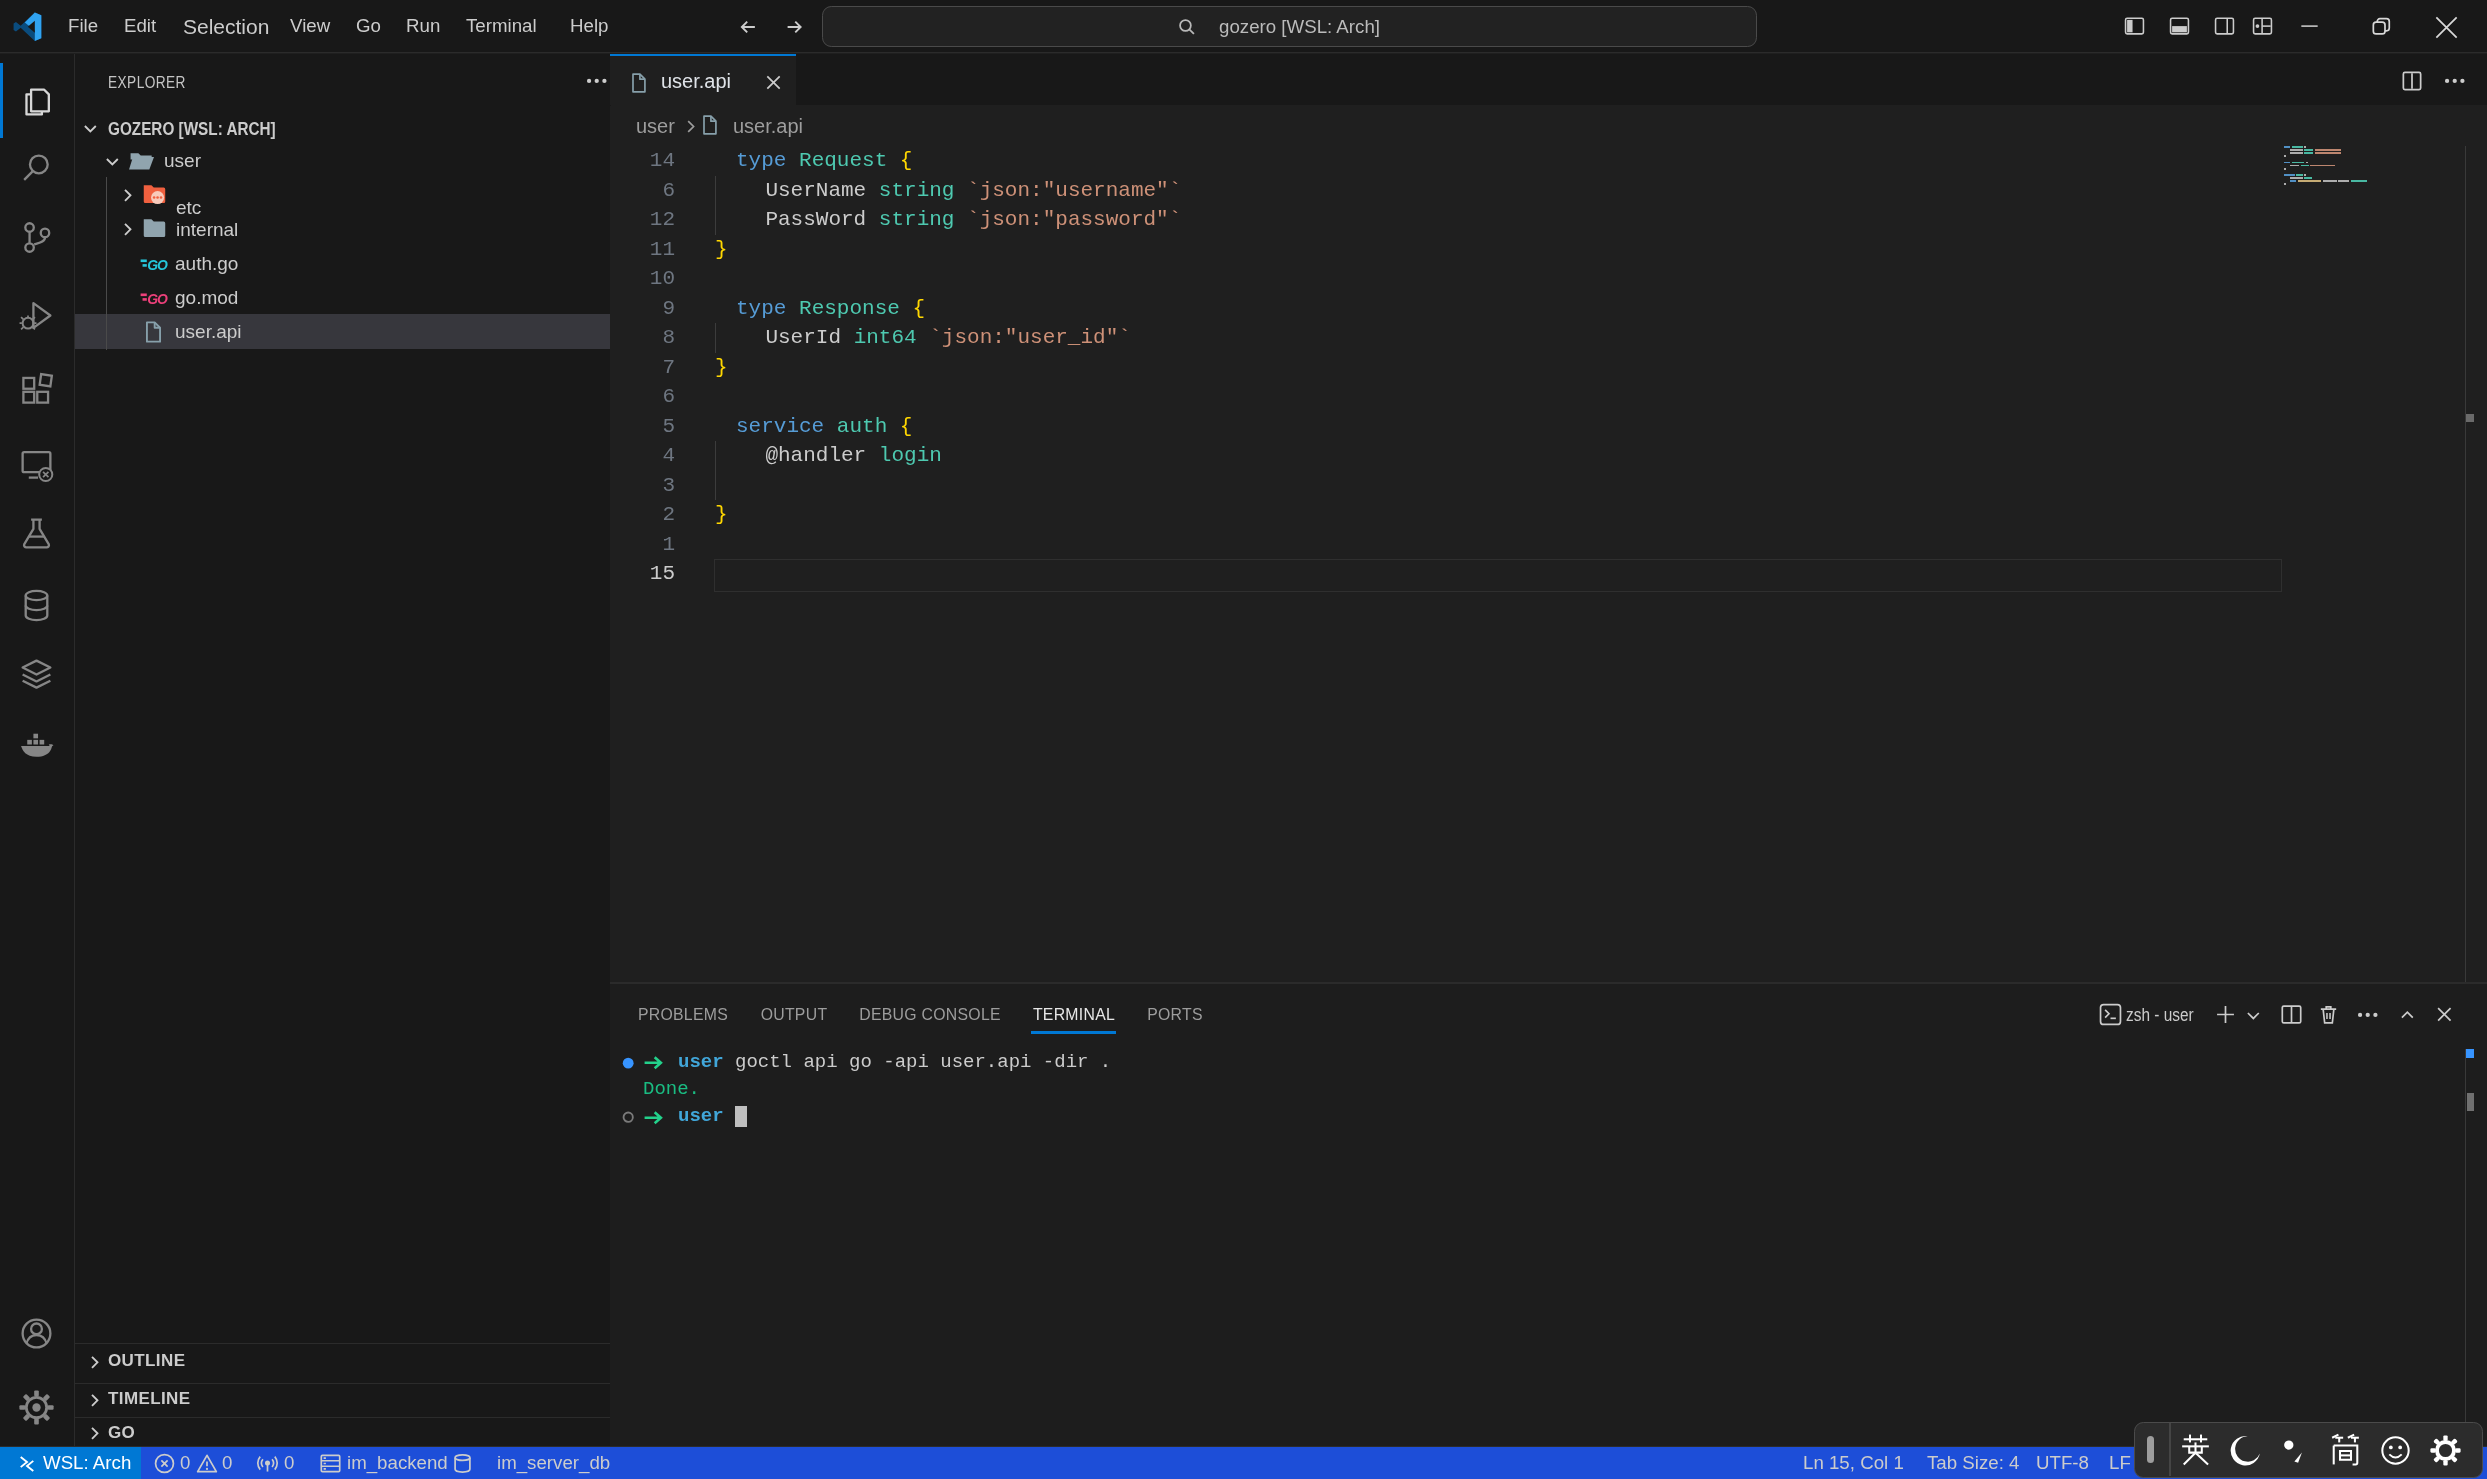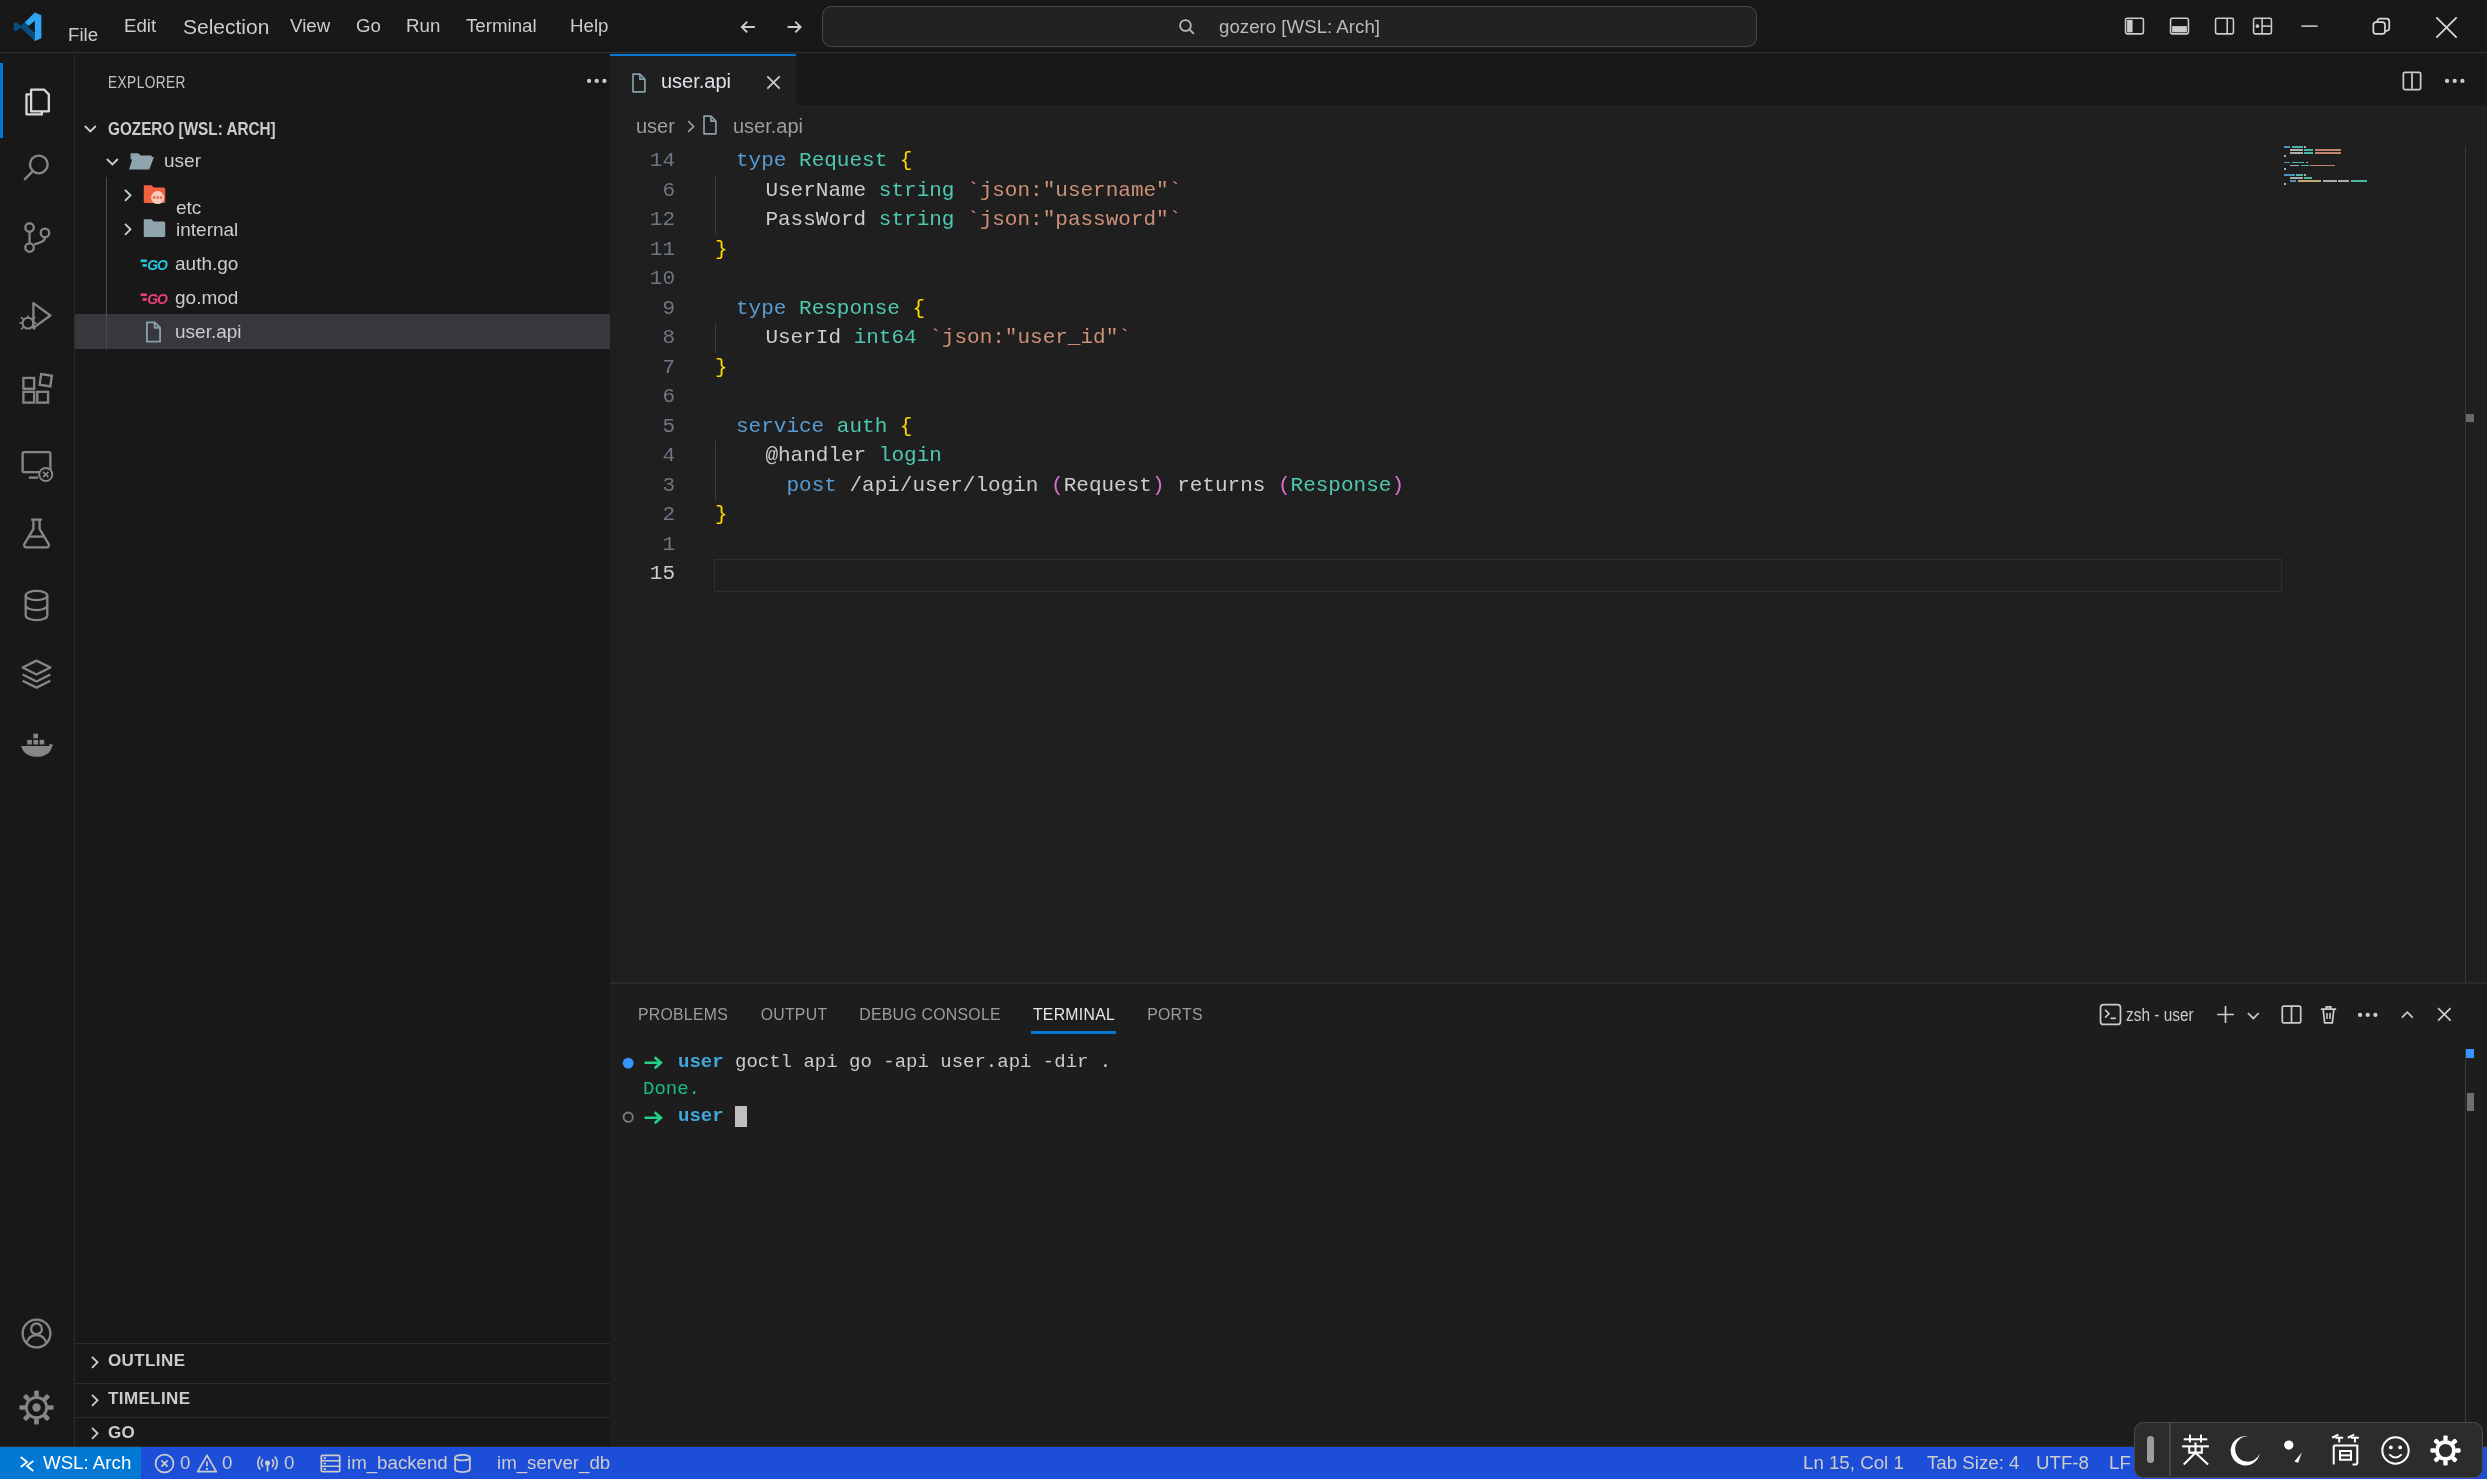--- a/index.html
+++ b/index.html
@@ -11,21 +11,21 @@
 </head>
 <body>
 
 <div class="abs" id="titlebar" style="left:0;top:0;width:2487px;height:53px;background:#181818;border-bottom:1.6px solid #2b2b2b;">
 
   <svg class="abs" style="left:13.2px;top:12.4px" width="29.5" height="29.5" viewBox="0 0 100 100">
     <path fill="#0078d4" d="M74 2 L96 11 V89 L74 98 L26 53 L10 66 L2 61 V39 L10 34 L26 47 Z" opacity="0.55"></path>
     <path fill="#30a3f1" d="M74 2 L96 11 V89 L74 98 L74 63 40 36 74 2 Z"></path>
     <path fill="#181818" d="M74 30 L50 50 L74 70 Z"></path>
   </svg>
-  <div class="abs" style="left:68px;top:14.8px;font-size:18.7px;color:#cccccc;margin-top:9px;">File</div>
+  <div class="abs" style="left:68px;top:14.8px;font-size:18.7px;color:#cccccc;">File</div>
   <div class="abs" style="left:124px;top:14.8px;font-size:18.7px;color:#cccccc;">Edit</div>
   <div class="abs" style="left:183px;top:14.8px;font-size:21px;color:#cccccc;">Selection</div>
   <div class="abs" style="left:290px;top:14.8px;font-size:18.7px;color:#cccccc;">View</div>
   <div class="abs" style="left:356px;top:14.8px;font-size:18.7px;color:#cccccc;">Go</div>
   <div class="abs" style="left:406px;top:14.8px;font-size:18.7px;color:#cccccc;">Run</div>
   <div class="abs" style="left:466px;top:14.8px;font-size:18.7px;color:#cccccc;">Terminal</div>
   <div class="abs" style="left:570px;top:14.8px;font-size:18.7px;color:#cccccc;">Help</div>
 
   <svg class="abs" style="left:738px;top:15.5px" width="23" height="22" viewBox="0 0 30 28">
     <path d="M22 14 H6 M12 7 L5 14 L12 21" stroke="#cccccc" stroke-width="2.5" fill="none"></path>
@@ -320,21 +320,20 @@
 
   <div class="code" style="top:0"><span class="kw">type</span> <span class="ty">Request</span> <span class="br">{</span></div>
   <div class="code" style="top:29.5px">    UserName <span class="ty">string</span> <span class="st">`json:"username"`</span></div>
   <div class="code" style="top:59px">    PassWord <span class="ty">string</span> <span class="st">`json:"password"`</span></div>
   <div class="code" style="top:89px"><span class="br">}</span></div>
   <div class="code" style="top:148px"><span class="kw">type</span> <span class="ty">Response</span> <span class="br">{</span></div>
   <div class="code" style="top:177px">    UserId <span class="ty">int64</span> <span class="st">`json:"user_id"`</span></div>
   <div class="code" style="top:207px"><span class="br">}</span></div>
   <div class="code" style="top:266px"><span class="kw">service</span> <span class="ty">auth</span> <span class="br">{</span></div>
   <div class="code" style="top:295px">    @handler <span class="ty">login</span></div>
-  <div class="code" style="top:325px">    <span class="kw">post</span> /api/user/login <span class="pa">(</span>Request<span class="pa">)</span> returns <span class="pa">(</span><span class="ty">Response</span><span class="pa">)</span></div>
   <div class="code" style="top:354px"><span class="br">}</span></div>
 
   <div class="abs" id="minimap" style="left:1674px;top:0;width:181px;height:836px;">
     <style>.mm { position:absolute; height:1.6px; opacity:0.9; }</style>
     <div class="mm" style="top:0;left:0;width:6.2px;background:#569cd6"></div>
       <div class="mm" style="top:0;left:7.8px;width:11px;background:#4ec9b0"></div>
       <div class="mm" style="top:0;left:20px;width:2.3px;background:#bdbdbd"></div>
     <div class="mm" style="top:3.1px;left:6.2px;width:12.4px;background:#bdbdbd"></div>
       <div class="mm" style="top:3.1px;left:20px;width:9.3px;background:#4ec9b0"></div>
       <div class="mm" style="top:3.1px;left:31px;width:26.4px;background:#ce9178"></div>

